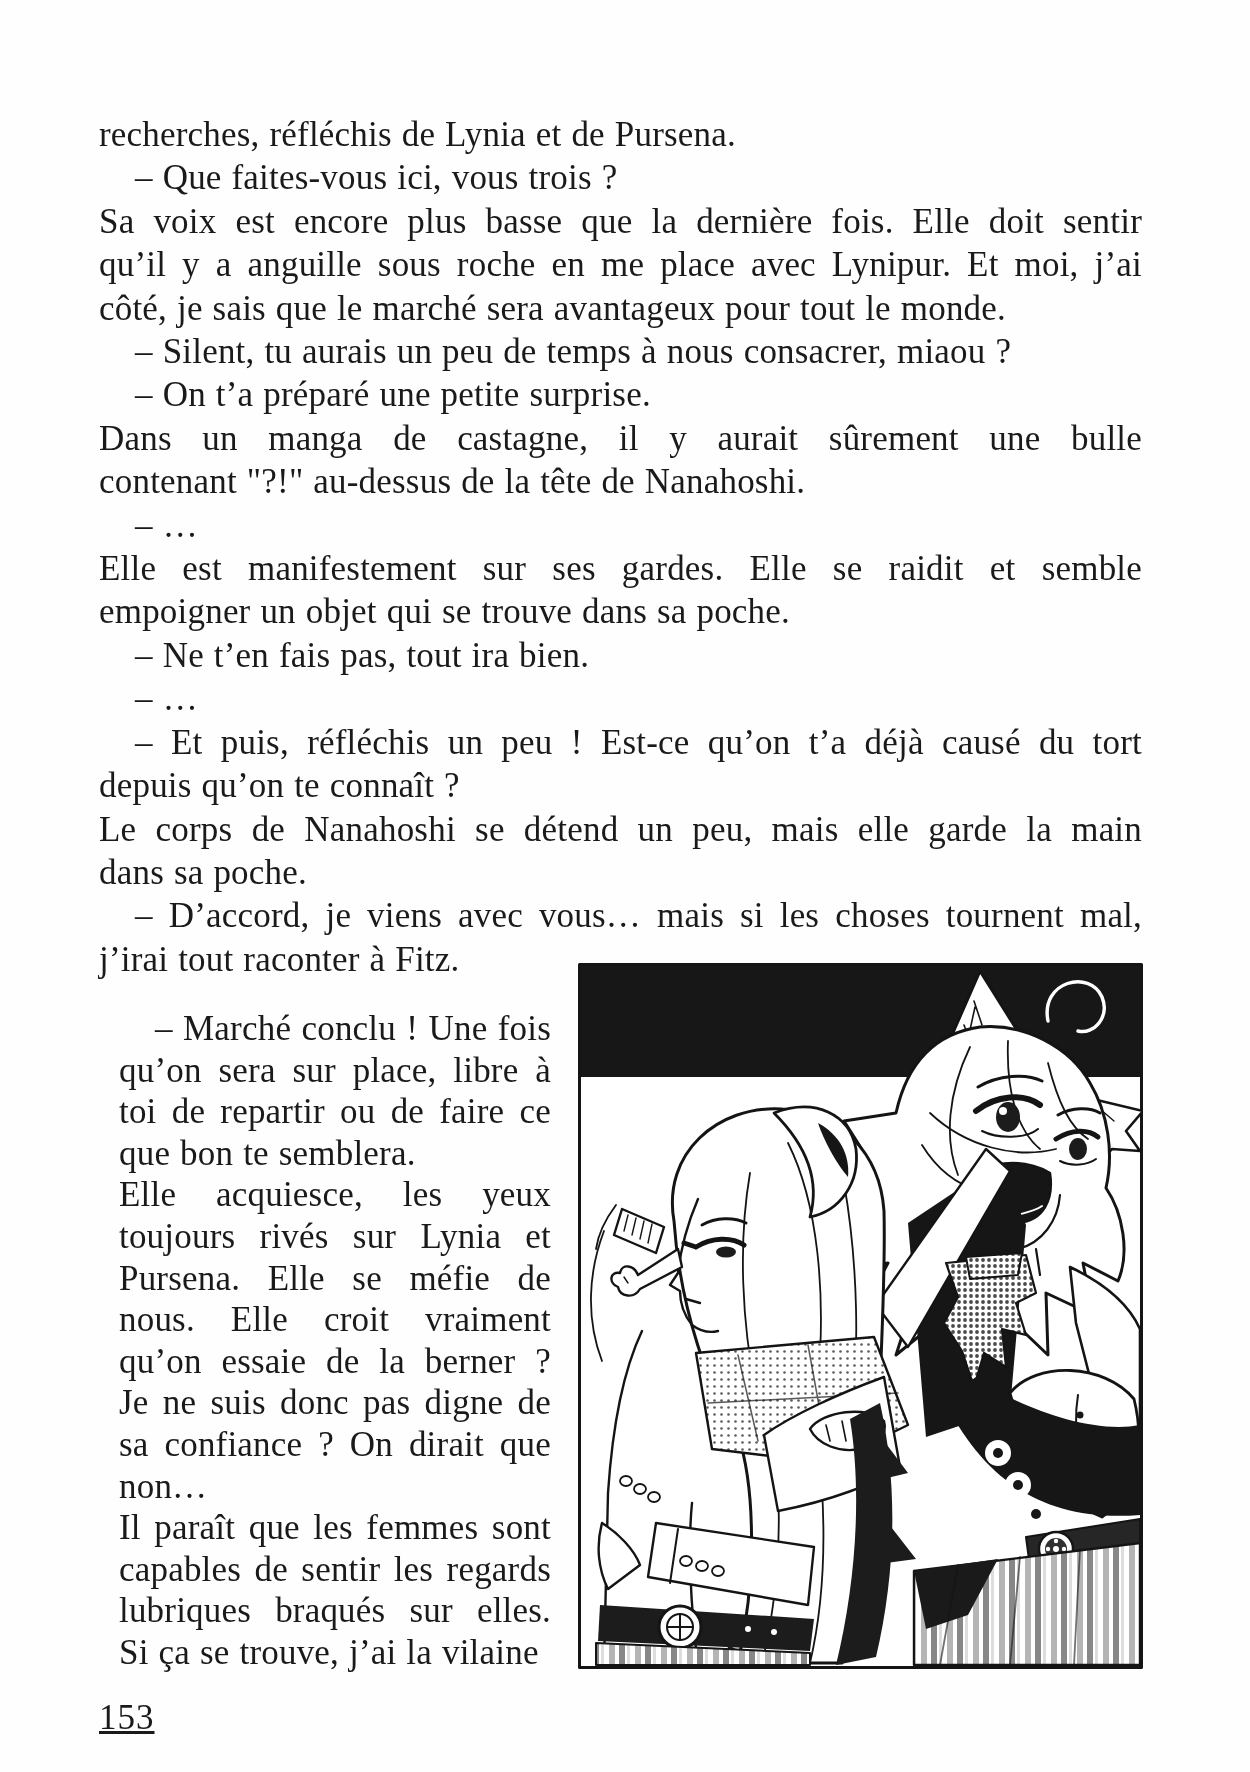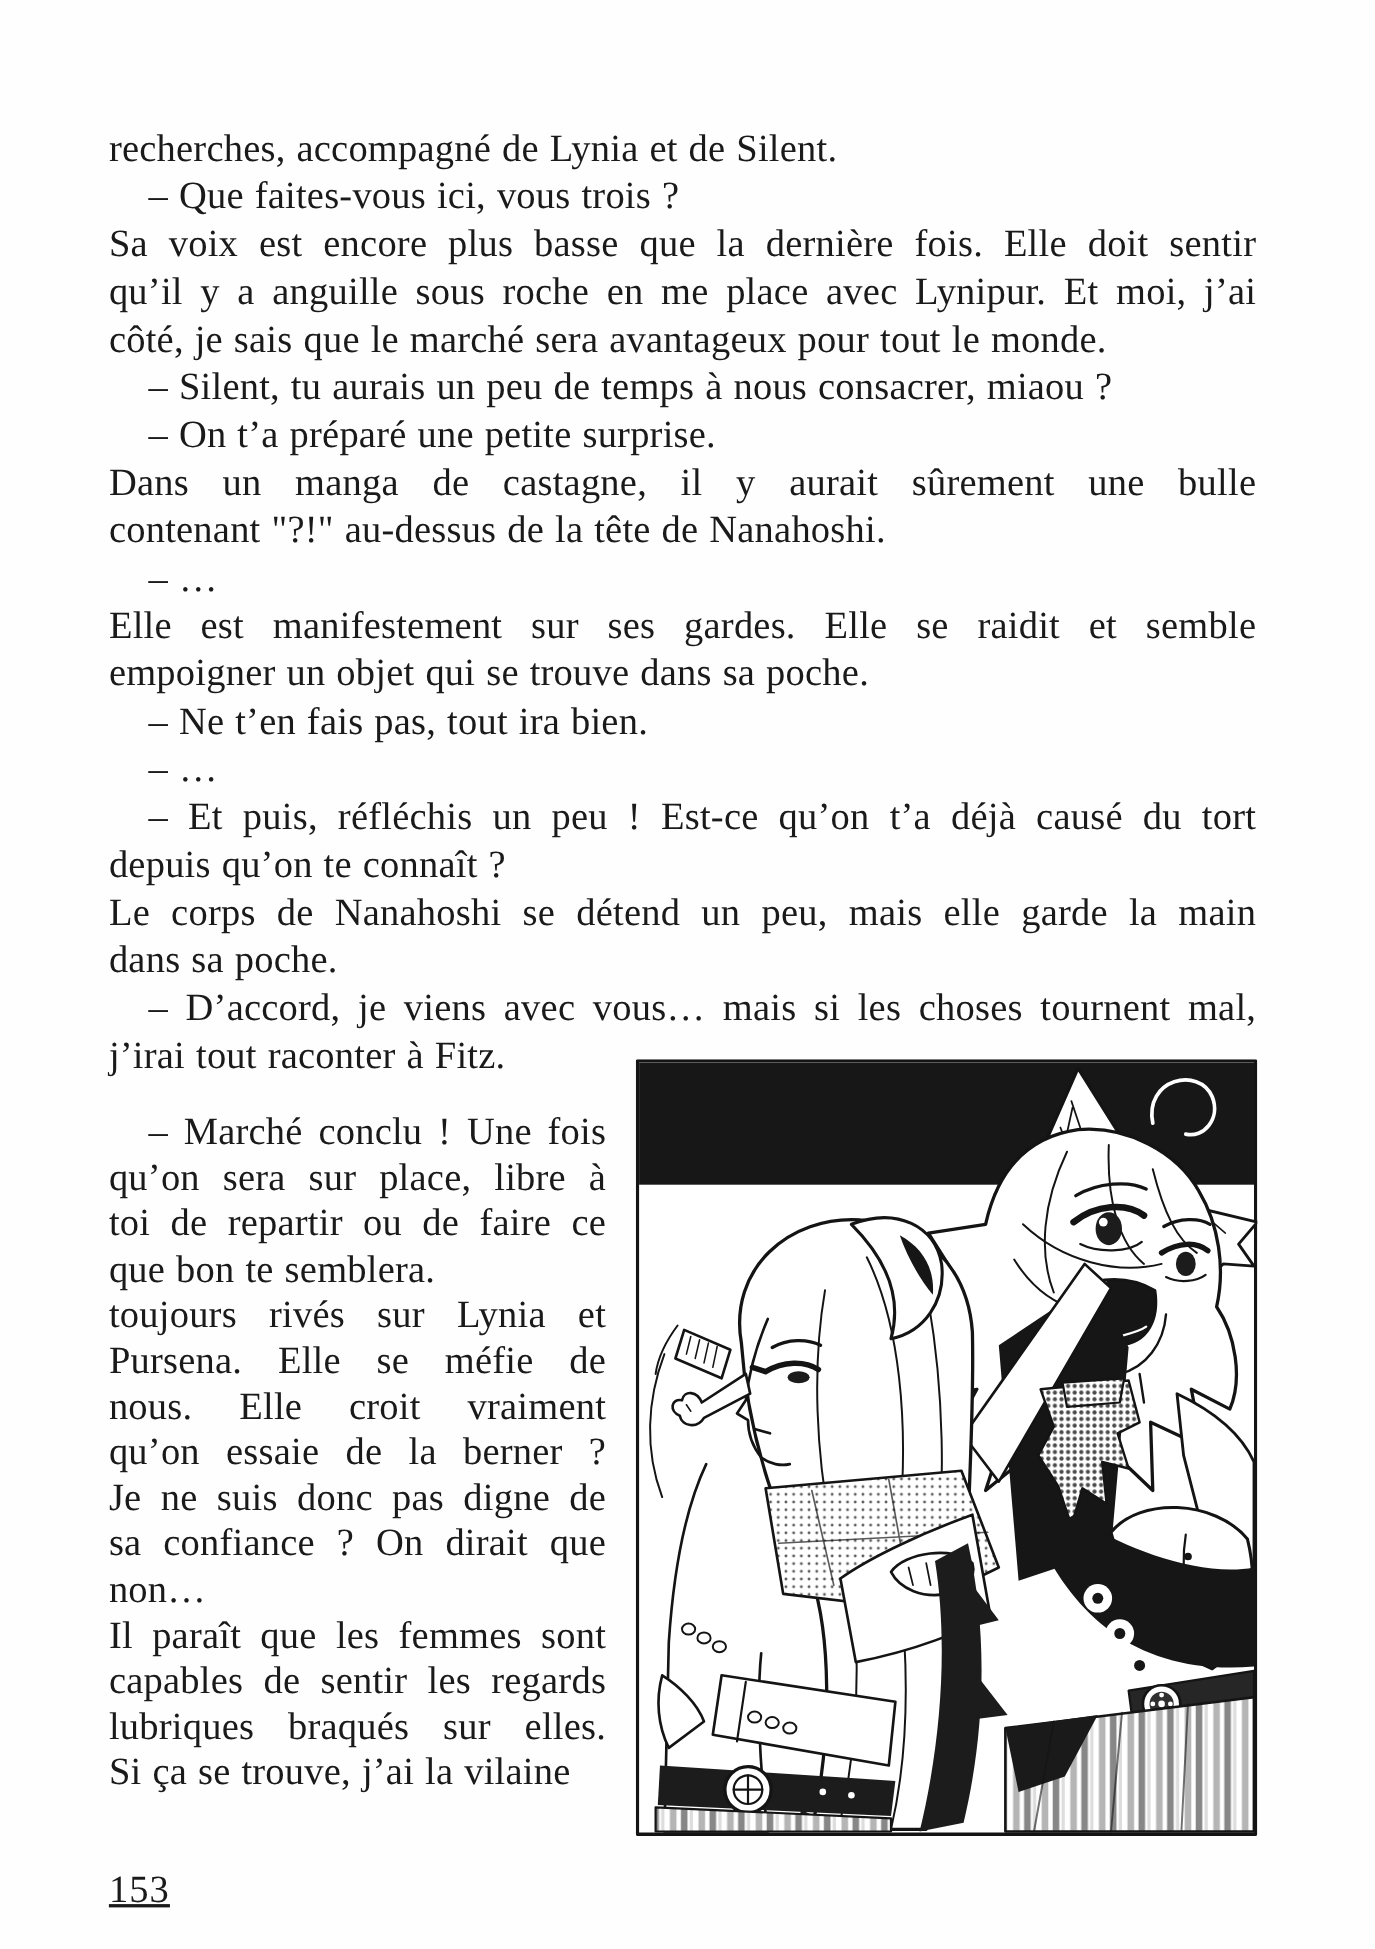--- a/index.html
+++ b/index.html
@@ -16,39 +16,39 @@
   .block-top{left:99px;top:113px;width:1043px;}
   .block-col{left:99px;top:1008px;width:452px;}
   .line{
     font-size:35px;
     line-height:43.4px;
     text-align:justify;
     text-align-last:justify;
     letter-spacing:0.2px;
     word-spacing:1px;
   }
-  .block-col .line{line-height:41.6px;}
+  .block-col .line{line-height:41.6px;margin-left:20px;}
   .line.end{text-align:left;text-align-last:left;white-space:nowrap;}
   .line.indent{padding-left:36px;}
   .pagenum{
     position:absolute;left:99px;top:1698px;
     font-size:35px;letter-spacing:1px;text-decoration:underline;
   }
   .illus{
     position:absolute;left:578px;top:963px;width:565px;height:706px;
   }
   .illus svg{display:block;width:100%;height:100%;}
 </style>
 </head>
 <body>
 
 <div class="page">
 
   <div class="textblock block-top">
-      <div class="line end">recherches, accompagné de Lynia et de Silent.</div>
+      <div class="line end">recherches, réfléchis de Lynia et de Pursena.</div>
       <div class="line indent end">– Que faites-vous ici, vous trois ?</div>
       <div class="line">Sa voix est encore plus basse que la dernière fois. Elle doit sentir</div>
       <div class="line">qu’il y a anguille sous roche en me place avec Lynipur. Et moi, j’ai</div>
       <div class="line end">côté, je sais que le marché sera avantageux pour tout le monde.</div>
       <div class="line indent end">– Silent, tu aurais un peu de temps à nous consacrer, miaou ?</div>
       <div class="line indent end">– On t’a préparé une petite surprise.</div>
       <div class="line">Dans un manga de castagne, il y aurait sûrement une bulle</div>
       <div class="line end">contenant "?!" au-dessus de la tête de Nanahoshi.</div>
       <div class="line indent end">– …</div>
       <div class="line">Elle est manifestement sur ses gardes. Elle se raidit et semble</div>
@@ -61,20 +61,21 @@
       <div class="line end">dans sa poche.</div>
       <div class="line indent">– D’accord, je viens avec vous… mais si les choses tournent mal,</div>
       <div class="line end">j’irai tout raconter à Fitz.</div>
     </div>
 
   <div class="textblock block-col">
       <div class="line indent">– Marché conclu ! Une fois</div>
       <div class="line">qu’on sera sur place, libre à</div>
       <div class="line">toi de repartir ou de faire ce</div>
       <div class="line end">que bon te semblera.</div>
+      <div class="line">Elle acquiesce, les yeux</div>
       <div class="line">toujours rivés sur Lynia et</div>
       <div class="line">Pursena. Elle se méfie de</div>
       <div class="line">nous. Elle croit vraiment</div>
       <div class="line">qu’on essaie de la berner ?</div>
       <div class="line">Je ne suis donc pas digne de</div>
       <div class="line">sa confiance ? On dirait que</div>
       <div class="line end">non…</div>
       <div class="line">Il paraît que les femmes sont</div>
       <div class="line">capables de sentir les regards</div>
       <div class="line">lubriques braqués sur elles.</div>

